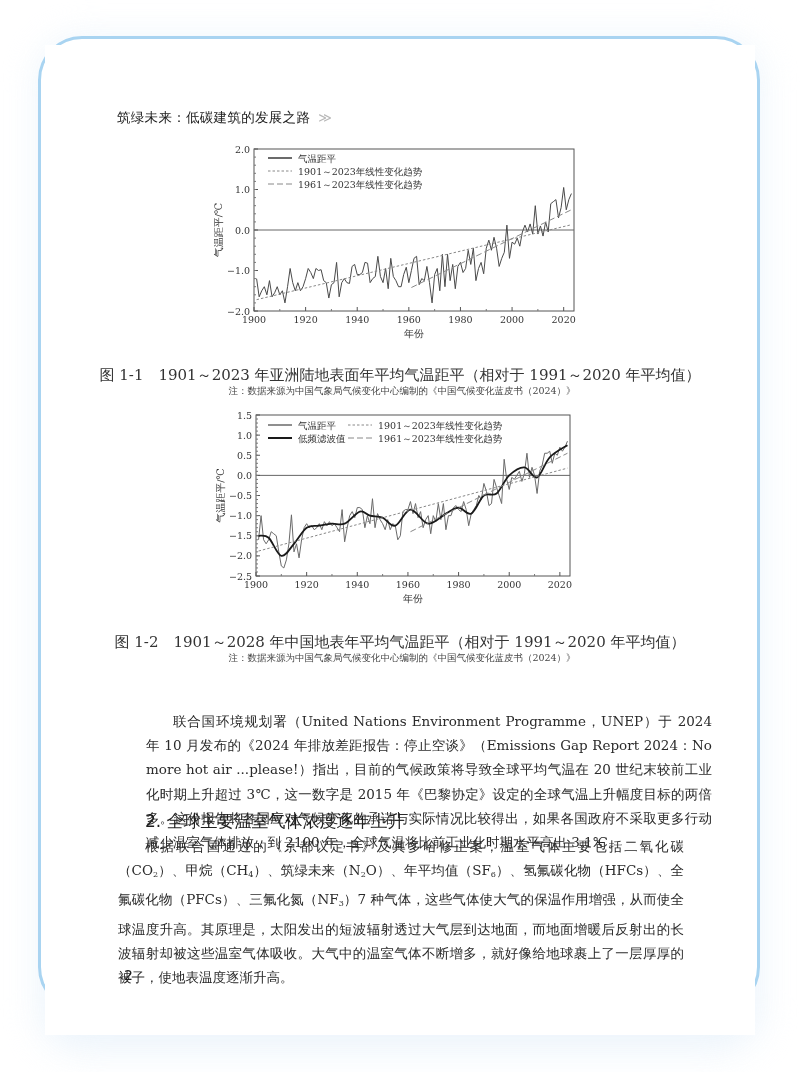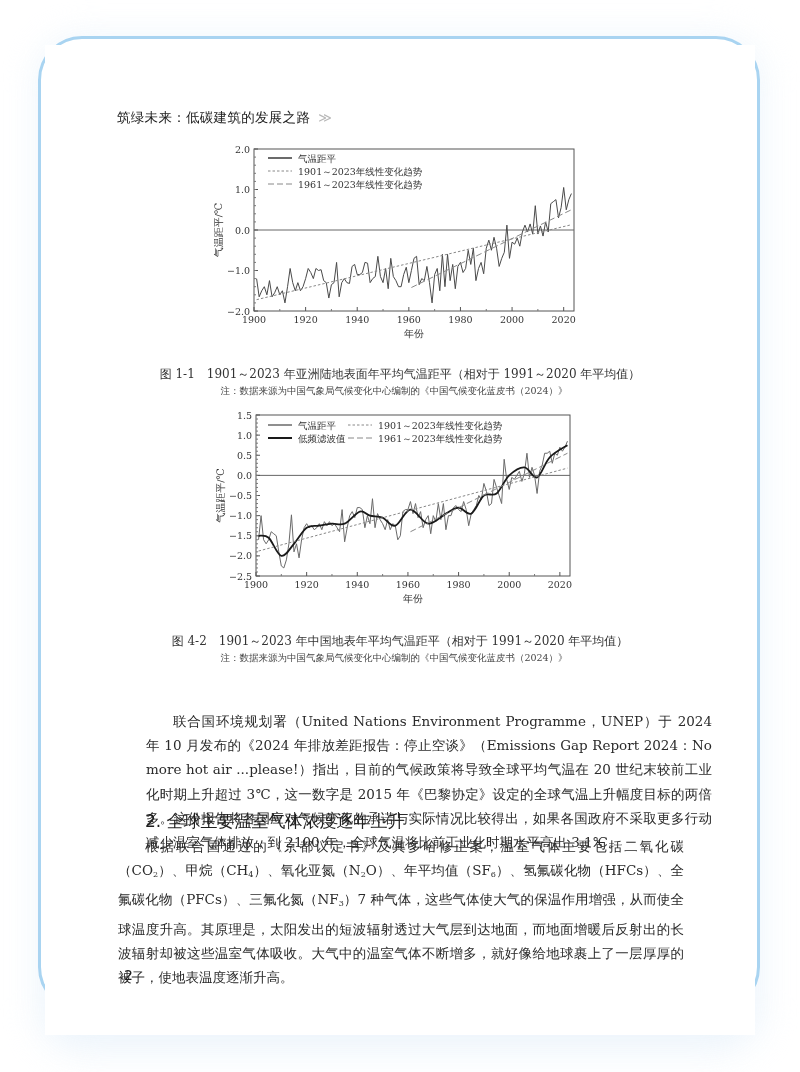--- a/index.html
+++ b/index.html
@@ -30,24 +30,24 @@
   .running-head {
     position:absolute; left:117px; top:109px;
     font-family:Liberation Mono, monospace;
     font-size:13.5px; color:#1d1d1d; letter-spacing:0.3px;
   }
   .running-head .chev { color:#b8b8b8; margin-left:8px; font-size:13px; }
   .chart { position:absolute; }
   .chart svg { display:block; }
   .caption {
     position:absolute; left:0; width:800px; text-align:center;
-    font-size:12px; color:#333;
+    font-size:15px; color:#333;
   }
   .note {
-    position:absolute; left:0; width:788px; text-align:center;
+    position:absolute; left:8px; width:788px; text-align:center;
     font-size:9.5px; color:#444;
   }
   .body-text {
     position:absolute; left:118px; width:566px;
     font-size:13.5px; line-height:24.2px; color:#2a2a2a;
     text-align:justify; text-justify:inter-ideograph;
   }
   .body-text p { margin:0; text-indent:2em; }
   .section-heading {
     position:absolute; left:145px; top:810px;
@@ -235,26 +235,26 @@
       <line x1="68" x2="92" y1="22" y2="22" stroke="#6a6a6a" stroke-width="1.5"></line>
       <text x="98" y="25.5" font-size="9.5" fill="#333" font-family="&quot;DejaVu Serif&quot;,&quot;Liberation Serif&quot;,serif">气温距平</text>
       <line x1="68" x2="92" y1="35" y2="35" stroke="#1a1a1a" stroke-width="2"></line>
       <text x="98" y="38.5" font-size="9.5" fill="#333" font-family="&quot;DejaVu Serif&quot;,&quot;Liberation Serif&quot;,serif">低频滤波值</text>
       <line x1="148" x2="172" y1="22" y2="22" stroke="#888" stroke-width="1" stroke-dasharray="2.5,2"></line>
       <text x="178" y="25.5" font-size="9.5" fill="#333" font-family="&quot;DejaVu Serif&quot;,&quot;Liberation Serif&quot;,serif">1901～2023年线性变化趋势</text>
       <line x1="148" x2="172" y1="35" y2="35" stroke="#888" stroke-width="1" stroke-dasharray="6,3"></line>
       <text x="178" y="38.5" font-size="9.5" fill="#333" font-family="&quot;DejaVu Serif&quot;,&quot;Liberation Serif&quot;,serif">1961～2023年线性变化趋势</text>
     </svg>
 </div>
-<div class="caption" style="top:633px;">图 4-2　1901～2023 年中国地表年平均气温距平（相对于 1991～2020 年平均值）</div>
+<div class="caption" style="top:633px;">图 1-2　1901～2028 年中国地表年平均气温距平（相对于 1991～2020 年平均值）</div>
 <div class="note" style="top:652px;">注：数据来源为中国气象局气候变化中心编制的《中国气候变化蓝皮书（2024）》</div>
 
 <div class="body-text" style="top:709px;margin-left:28px;">
   <p>联合国环境规划署（United Nations Environment Programme，UNEP）于 2024 年 10 月发布的《2024 年排放差距报告：停止空谈》（Emissions Gap Report 2024：No more hot air ...please!）指出，目前的气候政策将导致全球平均气温在 20 世纪末较前工业化时期上升超过 3℃，这一数字是 2015 年《巴黎协定》设定的全球气温上升幅度目标的两倍多。这份报告将各国应对气候变化的承诺与实际情况比较得出，如果各国政府不采取更多行动减少温室气体排放，到 2100 年，全球气温将比前工业化时期水平高出 3.1℃。</p>
 </div>
 
 <div class="section-heading">2. 全球主要温室气体浓度逐年上升</div>
 
 <div class="body-text" style="top:834px;">
-  <p><span>根据联合国通过的《京都议定书》及其多哈修正案，温室气体主要包括二氧化碳（CO</span><sub>2</sub><span>）、甲烷（CH</span><sub>4</sub><span>）、氧化亚氮（N</span><sub>2</sub><span>O）、年平均值（SF</span><sub>6</sub><span>）、氢氟碳化物（HFCs）、全氟碳化物（PFCs）、三氟化氮（NF</span><sub>3</sub><span>）7 种气体，这些气体使大气的保温作用增强，从而使全球温度升高。其原理是，太阳发出的短波辐射透过大气层到达地面，而地面增暖后反射出的长波辐射却被这些温室气体吸收。大气中的温室气体不断增多，就好像给地球裹上了一层厚厚的被子，使地表温度逐渐升高。</span></p>
+  <p><span>根据联合国通过的《京都议定书》及其多哈修正案，温室气体主要包括二氧化碳（CO</span><sub>2</sub><span>）、甲烷（CH</span><sub>4</sub><span>）、筑绿未来（N</span><sub>2</sub><span>O）、年平均值（SF</span><sub>6</sub><span>）、氢氟碳化物（HFCs）、全氟碳化物（PFCs）、三氟化氮（NF</span><sub>3</sub><span>）7 种气体，这些气体使大气的保温作用增强，从而使全球温度升高。其原理是，太阳发出的短波辐射透过大气层到达地面，而地面增暖后反射出的长波辐射却被这些温室气体吸收。大气中的温室气体不断增多，就好像给地球裹上了一层厚厚的被子，使地表温度逐渐升高。</span></p>
 </div>
 
 <div class="page-number">2</div>
 
 </body></html>

